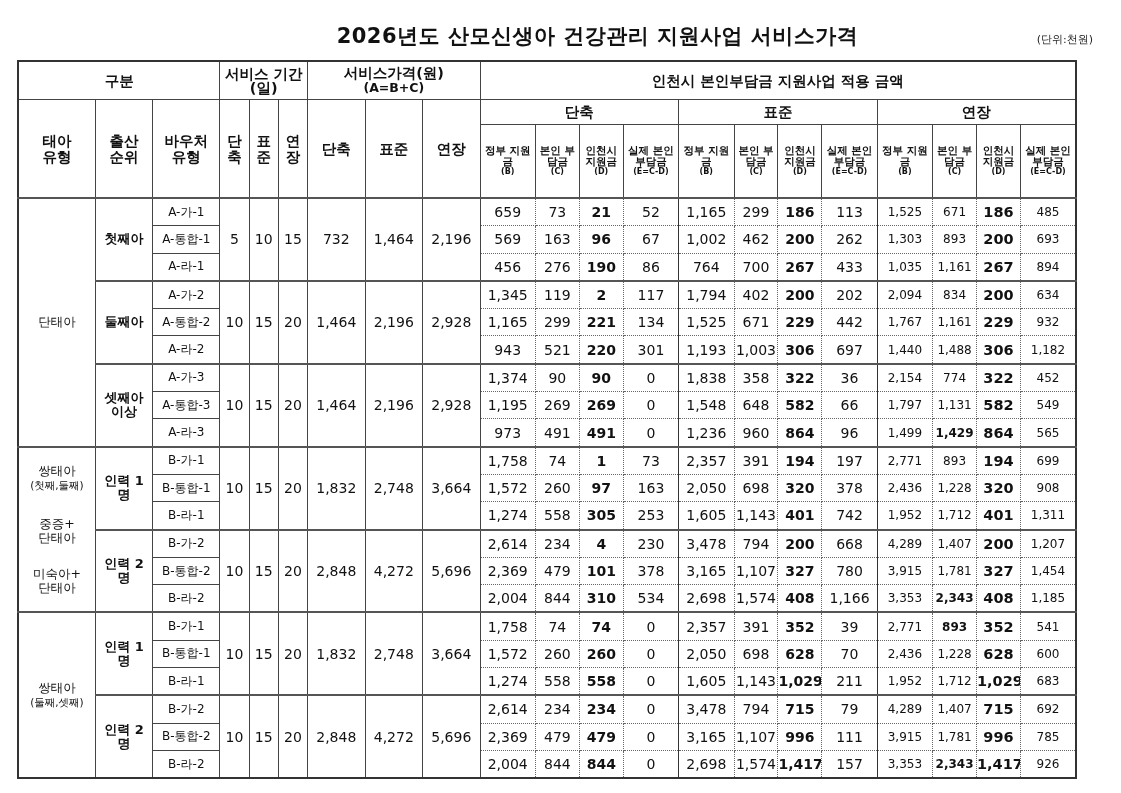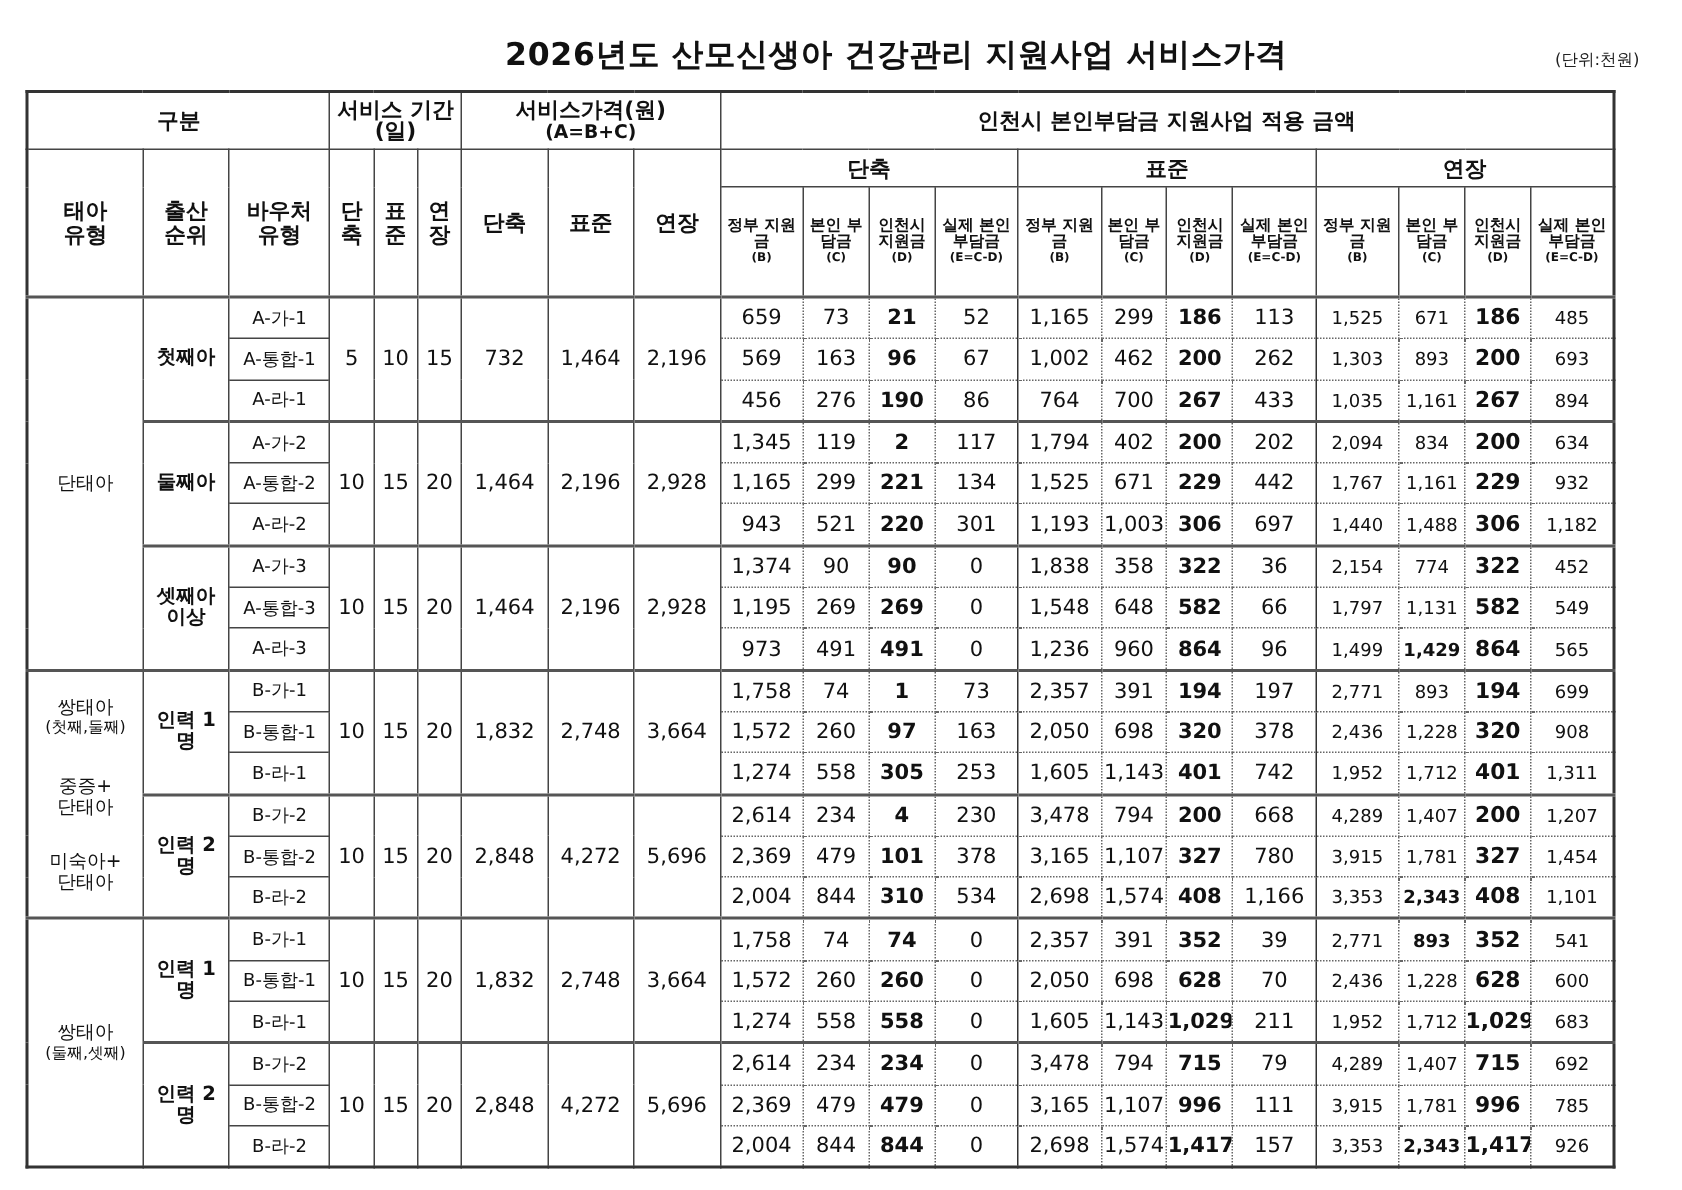--- a/index.html
+++ b/index.html
@@ -359,21 +359,21 @@
         <td class="d">844</td>
         <td class="d b">310</td>
         <td class="d">534</td>
         <td class="d dl sec-l">2,698</td>
         <td class="d">1,574</td>
         <td class="d b">408</td>
         <td class="d">1,166</td>
         <td class="d sm dl sec-l">3,353</td>
         <td class="d sm b">2,343</td>
         <td class="d sm b" style="font-size: 14.5px;">408</td>
-        <td class="d sm dr">1,101</td>
+        <td class="d sm dr">1,185</td>
       </tr>
       <tr class="gtop">
         <td rowspan="6" class="cat1">
           <div>쌍태아</div>
           <small style="display: block;">(둘째,셋째)</small>
         </td>
         <td rowspan="3" class="cat2" style="padding: 0px 8px;">인력 1명</td>
         <td class="vc">B-가-1</td>
         <td rowspan="3" class="num">10</td>
         <td rowspan="3" class="num">15</td>

